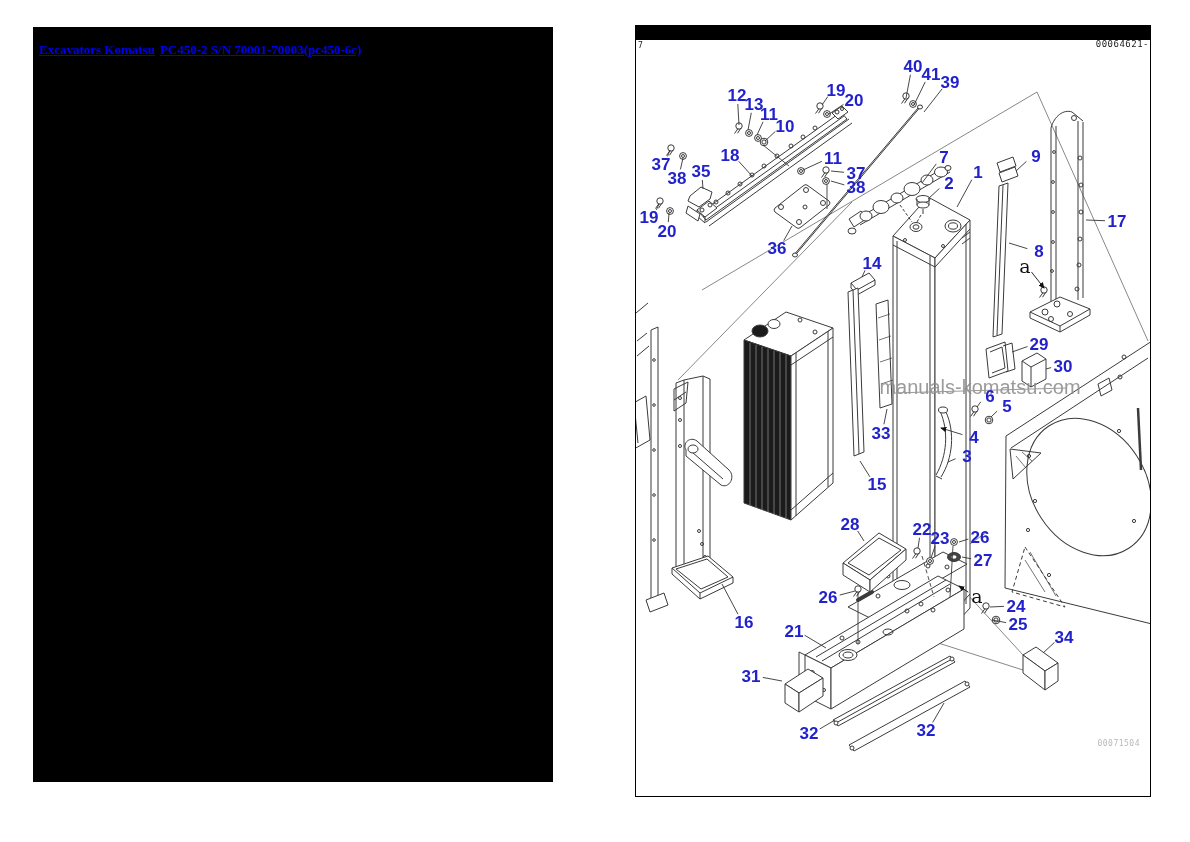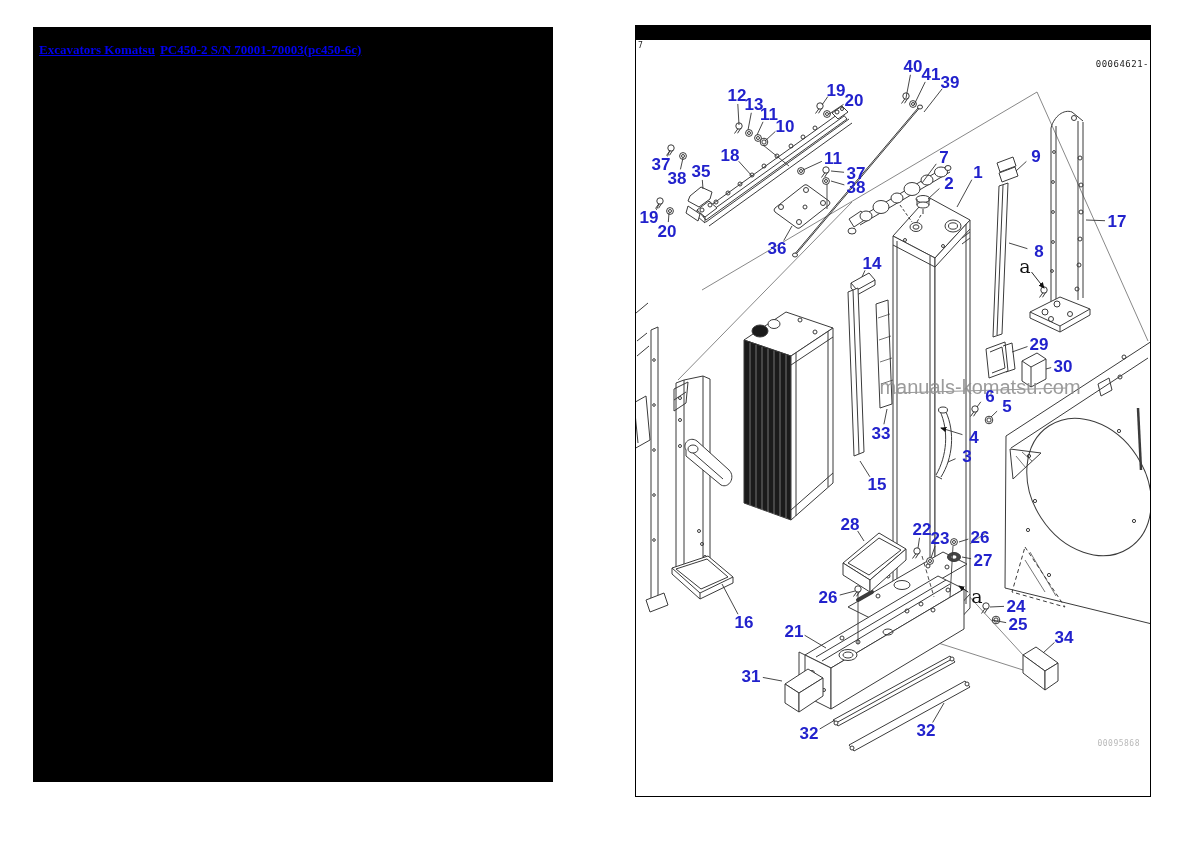--- a/index.html
+++ b/index.html
@@ -21,40 +21,40 @@
     position:absolute;left:635px;top:25px;width:516px;height:772px;
     border:1px solid #000;box-sizing:border-box;background:#fff;
   }
   .right-panel svg{position:absolute;left:0;top:0;}
   .page-marker{
     position:absolute;left:2px;top:15px;font-size:8px;color:#222;
     font-family:"DejaVu Sans Mono",monospace;
   }
   .code-top{
     position:absolute;right:1px;top:13px;font-size:9px;color:#222;
-    letter-spacing:0.5px;font-family:"DejaVu Sans Mono",monospace;margin-top:20px;
+    letter-spacing:0.5px;font-family:"DejaVu Sans Mono",monospace;
   }
   .code-bottom{
     position:absolute;right:10px;top:713px;font-size:8px;color:#b9b9b9;
     letter-spacing:0.5px;font-family:"DejaVu Sans Mono",monospace;
   }
 </style>
 </head>
 <body>
 
 <div class="left-panel">
   <div class="link-row">
     <a href="#">Excavators Komatsu</a><a href="#">PC450-2 S/N 70001-70003(pc450-6c)</a>
   </div>
 </div>
 
 <div class="right-panel">
   <span class="page-marker">7</span>
   <span class="code-top">00064621-</span>
-  <span class="code-bottom">00095868</span>
+  <span class="code-bottom">00071504</span>
 
   <svg width="514" height="770" viewBox="636 26 514 770" xmlns="http://www.w3.org/2000/svg" font-family="Liberation Sans, sans-serif">
     <defs>
       <g id="g-bolt" stroke="#3b3b3b" fill="#fff" stroke-width="1">
         <circle r="3.2"></circle>
           <path d="M-1,2.6 L-4.5,7.5 M1.8,2.2 L-1.5,7.3" fill="none"></path>
       </g>
       <g id="g-washer" stroke="#3b3b3b" fill="#fff" stroke-width="1">
         <circle r="3.4"></circle>
           <circle r="1.5"></circle>

